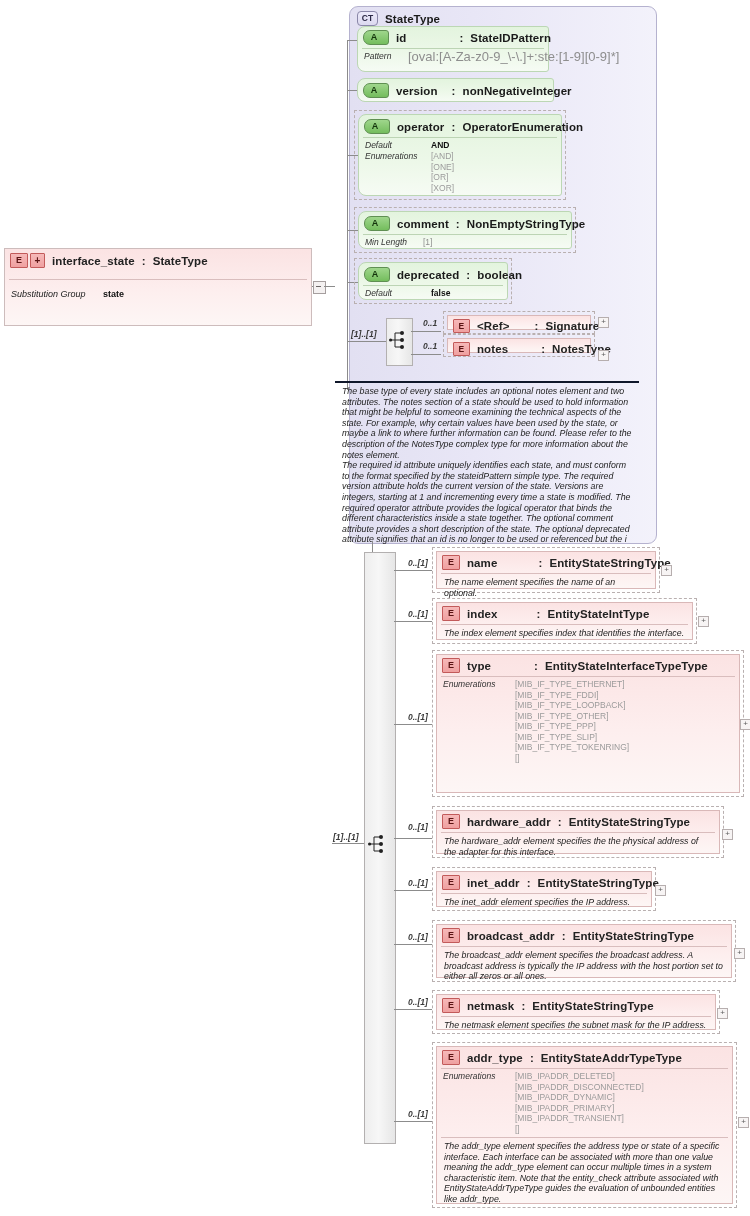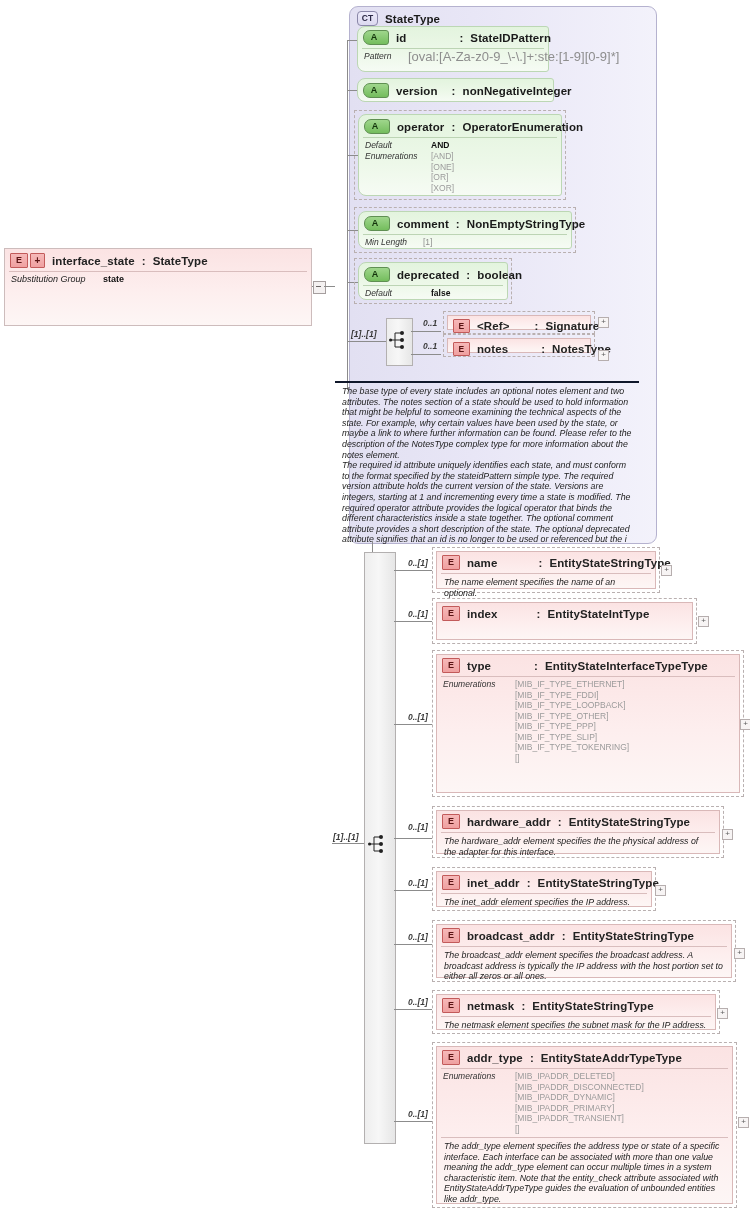--- a/index.html
+++ b/index.html
@@ -76,21 +76,21 @@
   .lnv{width:1px;}
 
   
   .seqbar{position:absolute;border:1px solid #b3b0b0;
           background:linear-gradient(to right,#eeeeee 0%,#f7f7f7 45%,#e6e6e6 100%);}
 
   
   .occ{position:absolute;font-size:8.5px;font-style:italic;font-weight:bold;color:#3a3a3a;white-space:nowrap;}
 
   
-  .subrow{display:flex;align-items:baseline;border-top:1px solid #d9bdbd;margin:0 4px;padding:2px 2px 1px 2px;}
+  .subrow{display:flex;align-items:baseline;border-top:1px solid #d9bdbd;margin:8px 4px;padding:9px 2px 1px 2px;}
   .subrow .k{font-style:italic;font-size:9px;color:#222;width:92px;flex:0 0 92px;}
   .subrow .v{font-size:9px;font-weight:bold;color:#111;}
 </style>
 </head>
 <body>
 
 <div class="node el abs" style="left:4px;top:248px;width:308px;height:78px;">
   <div class="box" style="border-color:#cdbcbc;">
     <div class="hdr" style="padding-top:4px;">
       <span class="ico ico-e">E</span>
@@ -294,20 +294,21 @@
 <div class="ln lnh abs" style="left:394px;top:621px;width:38px;height:1px;"></div>
 <div class="occ" style="left:408px;top:609px;">0..[1]</div>
 <div class="node el abs dashed" style="left:432px;top:598px;width:265px;height:46px;">
   <div class="box">
     <div class="hdr" style="padding-top:3px;">
       <span class="ico ico-e">E</span>
       <span class="nm">index</span>
       <span class="sep" style="margin-left:32px;">:</span>
       <span class="ty">EntityStateIntType</span>
     </div>
+    <div class="doc">The index element specifies index that identifies the interface.</div>
   </div>
 </div>
 <div class="stub" style="left:698px;top:616px;">+</div>
 
 <div class="ln lnh abs" style="left:394px;top:724px;width:38px;height:1px;"></div>
 <div class="occ" style="left:408px;top:712px;">0..[1]</div>
 <div class="node el abs dashed" style="left:432px;top:650px;width:312px;height:147px;">
   <div class="box">
     <div class="hdr" style="padding-top:3px;">
       <span class="ico ico-e">E</span>

